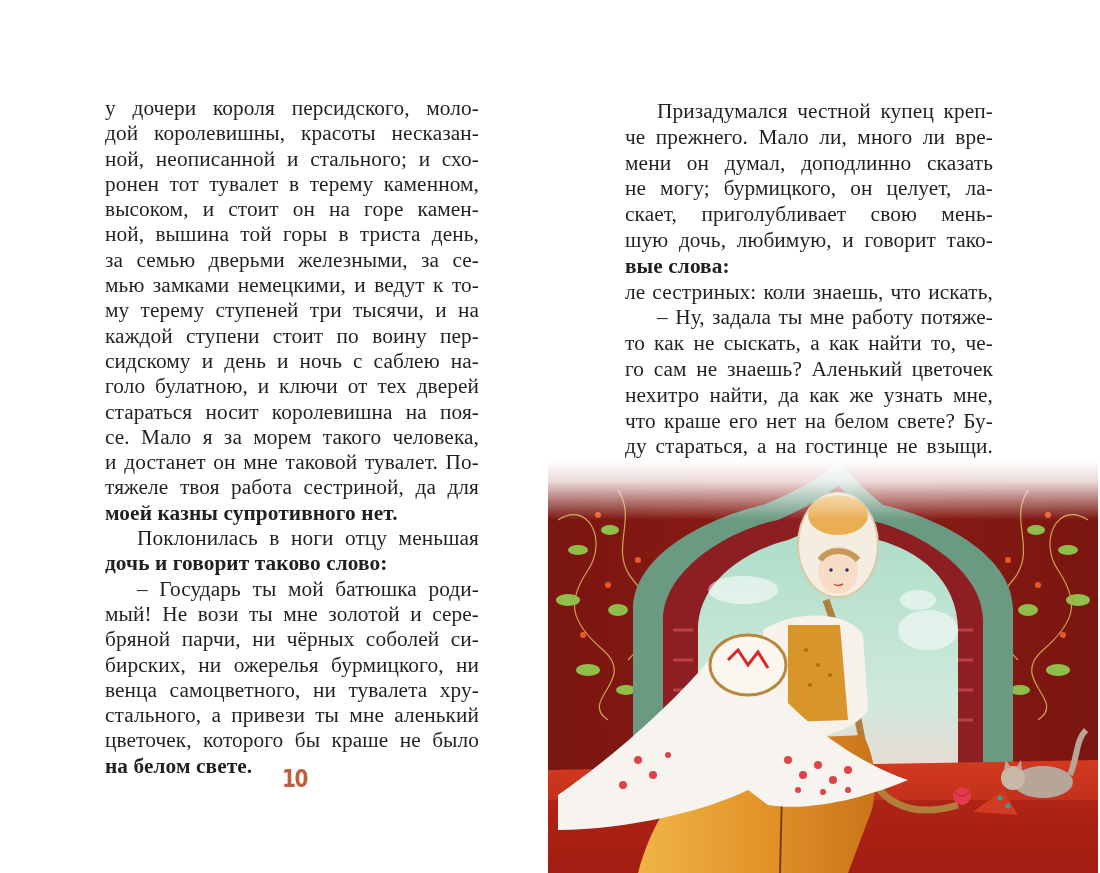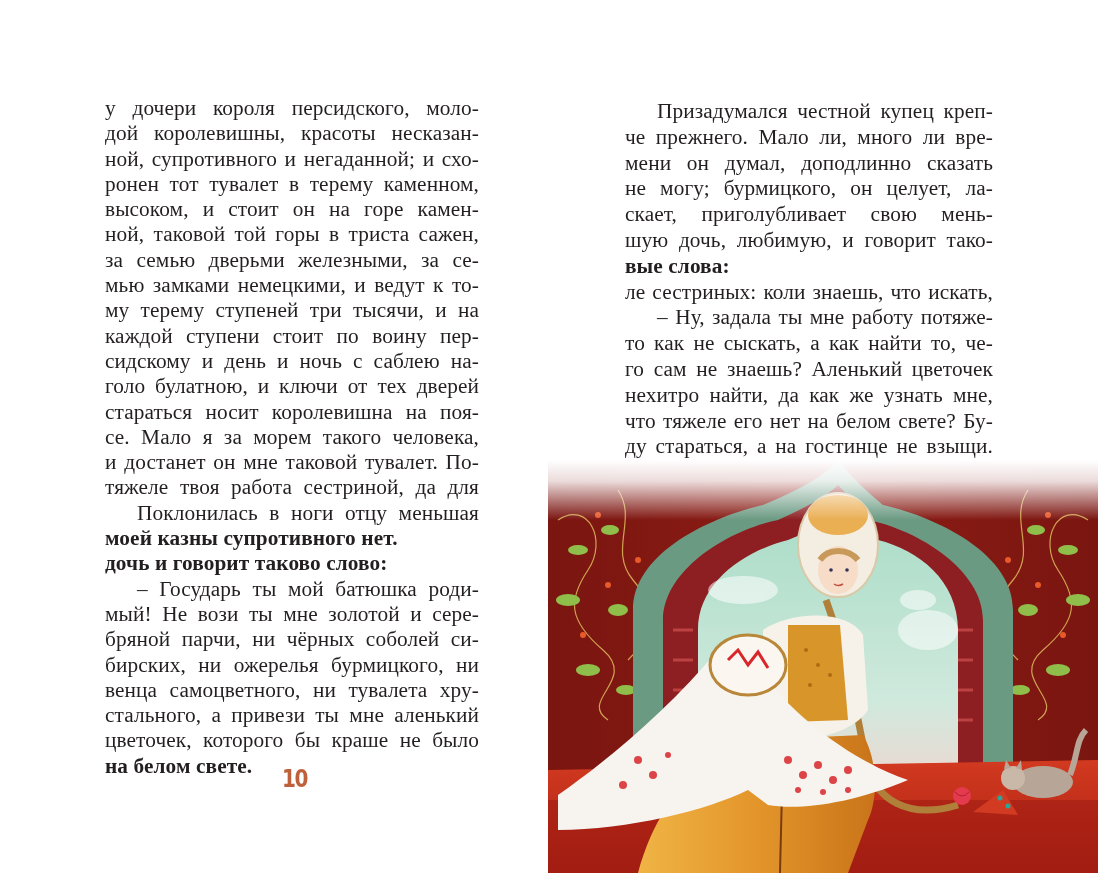--- a/index.html
+++ b/index.html
@@ -48,36 +48,36 @@
 </style>
 </head>
 <body>
 
 <div class="spread">
 
   <div class="page page-left">
     <div class="col col-left">
       <span class="line">у дочери короля персидского, моло-</span>
       <span class="line">дой королевишны, красоты несказан-</span>
-      <span class="line">ной, супротивного и негаданной; и схо-</span>
+      <span class="line">ной, неописанной и стального; и схо-</span>
       <span class="line">ронен тот тувалет в терему каменном,</span>
       <span class="line">высоком, и стоит он на горе камен-</span>
-      <span class="line">ной, таковой той горы в триста сажен,</span>
+      <span class="line">ной, вышина той горы в триста день,</span>
       <span class="line">за семью дверьми железными, за се-</span>
       <span class="line">мью замками немецкими, и ведут к то-</span>
       <span class="line">му терему ступеней три тысячи, и на</span>
       <span class="line">каждой ступени стоит по воину пер-</span>
       <span class="line">сидскому и день и ночь с саблею на-</span>
       <span class="line">голо булатною, и ключи от тех дверей</span>
       <span class="line">стараться носит королевишна на поя-</span>
       <span class="line">се. Мало я за морем такого человека,</span>
       <span class="line">и достанет он мне таковой тувалет. По-</span>
       <span class="line">тяжеле твоя работа сестриной, да для</span>
+      <span class="line last">моей казны супротивного нет.</span>
       <span class="line ind">Поклонилась в ноги отцу меньшая</span>
-      <span class="line last">моей казны супротивного нет.</span>
       <span class="line last">дочь и говорит таково слово:</span>
       <span class="line ind">– Государь ты мой батюшка роди-</span>
       <span class="line">мый! Не вози ты мне золотой и сере-</span>
       <span class="line">бряной парчи, ни чёрных соболей си-</span>
       <span class="line">бирских, ни ожерелья бурмицкого, ни</span>
       <span class="line">венца самоцветного, ни тувалета хру-</span>
       <span class="line">стального, а привези ты мне аленький</span>
       <span class="line">цветочек, которого бы краше не было</span>
       <span class="line last">на белом свете.</span>
     </div>
@@ -91,21 +91,21 @@
       <span class="line">мени он думал, доподлинно сказать</span>
       <span class="line">не могу; бурмицкого, он целует, ла-</span>
       <span class="line">скает, приголубливает свою мень-</span>
       <span class="line">шую дочь, любимую, и говорит тако-</span>
       <span class="line last">вые слова:</span>
       <span class="line">ле сестриных: коли знаешь, что искать,</span>
       <span class="line ind">– Ну, задала ты мне работу потяже-</span>
       <span class="line">то как не сыскать, а как найти то, че-</span>
       <span class="line">го сам не знаешь? Аленький цветочек</span>
       <span class="line">нехитро найти, да как же узнать мне,</span>
-      <span class="line">что тяжеле его нет на белом свете? Бу-</span>
+      <span class="line">что краше его нет на белом свете? Бу-</span>
       <span class="line">ду стараться, а на гостинце не взыщи.</span>
     </div>
 
     <div class="illustration">
       <svg width="550" height="413" viewBox="0 0 550 413" xmlns="http://www.w3.org/2000/svg">
         <defs>
           <linearGradient id="wallG" x1="0" y1="0" x2="1" y2="0">
             <stop offset="0" stop-color="#7a1510"></stop>
             <stop offset="0.5" stop-color="#8e1e16"></stop>
             <stop offset="1" stop-color="#7a1510"></stop>

